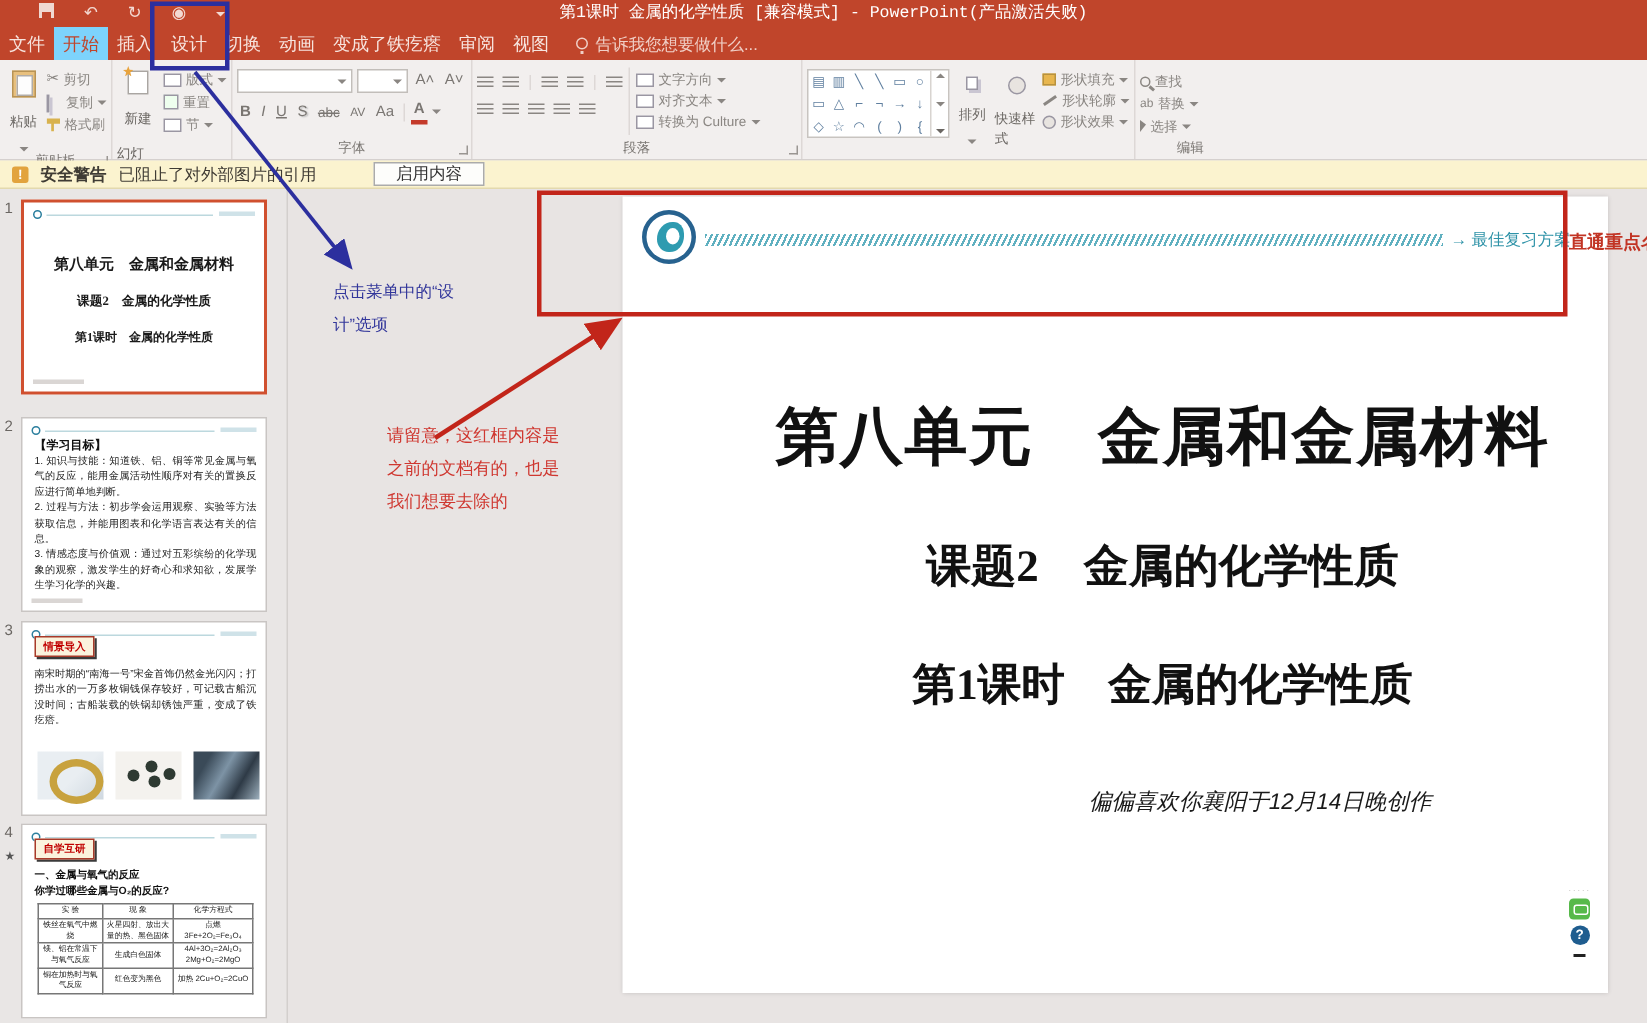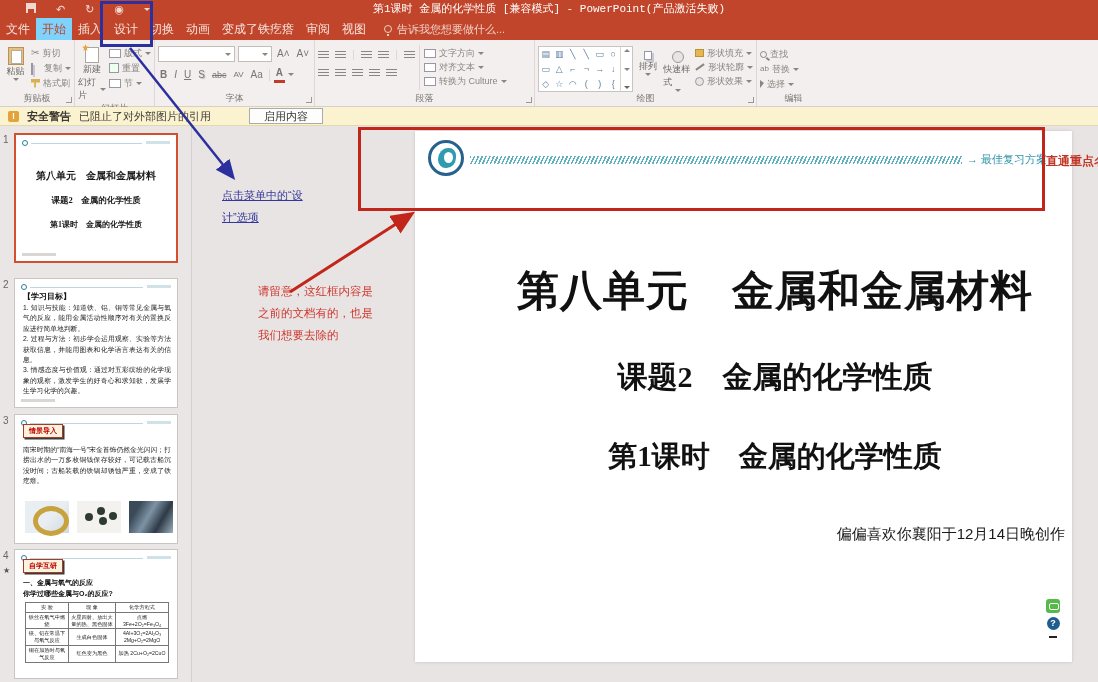--- a/index.html
+++ b/index.html
@@ -22,21 +22,21 @@
   .tellme { display:flex; align-items:center; gap:5px; margin-left:12px; color:#f0cfc6; font-size:11px; }
   .bulb { display:inline-block; width:8px; height:8px; border:1px solid #f0cfc6; border-radius:50%; position:relative; }
   .bulb::after { content:""; position:absolute; left:2px; top:8px; width:2px; height:2px; background:#f0cfc6; }
 
   
   .ribbon { position:absolute; left:0; top:40px; width:1098px; height:67px; background:#f2efee; border-bottom:1px solid #d5d0ce; display:flex; }
   .rgroup { position:relative; border-right:1px solid #ddd8d6; display:flex; flex-direction:column; padding-top:3px; }
   .rg-content { flex:1; display:flex; padding:0 3px; gap:3px; }
   .rg-label { height:14px; font-size:9px; color:#7a7672; text-align:center; line-height:12px; position:relative; }
   .launcher { position:absolute; right:2px; bottom:3px; width:6px; height:6px; border-right:1px solid #9a9692; border-bottom:1px solid #9a9692; }
-  .bigbtn { width:30px; display:flex; flex-direction:column; align-items:center; font-size:9px; color:#6c6864; gap:0; padding-top:4px; }
+  .bigbtn { width:30px; display:flex; flex-direction:column; align-items:center; font-size:9px; color:#6c6864; gap:10px; padding-top:4px; }
   .smallcol { display:flex; flex-direction:column; justify-content:flex-start; gap:3px; padding-top:4px; }
   .smallbtn { display:flex; align-items:center; gap:3px; font-size:9px; color:#8a8682; line-height:12px; white-space:nowrap; }
   .caret { width:0; height:0; border-left:3px solid transparent; border-right:3px solid transparent; border-top:3px solid #8a8682; display:inline-block; }
   .mini { display:inline-block; width:10px; height:10px; position:relative; }
   .icon-clipboard { width:16px; height:18px; background:#e8c07e; border:1px solid #b89355; position:relative; }
   .icon-clipboard::after { content:""; position:absolute; left:2px; top:2px; width:9px; height:12px; background:#fdfdfd; border:1px solid #b0aca8; }
   .icon-scissors { color:#8a8682; font-size:10px; }
   .icon-copy { width:8px; height:9px; border:1px solid #9a96a2; background:#fff; box-shadow:2px 2px 0 #cac6d2; }
   .icon-brush { width:9px; height:9px; background:#d8b24e; clip-path:polygon(0 0,100% 0,100% 45%,55% 45%,55% 100%,35% 100%,35% 45%,0 45%); }
   .icon-newslide { width:14px; height:16px; background:#fff; border:1px solid #aaa6a2; position:relative; }
@@ -102,35 +102,35 @@
 
   
   .slide { position:absolute; left:415px; top:5px; width:657px; height:531px; background:#fff; box-shadow:0 0 3px rgba(0,0,0,.15); }
   .logo { position:absolute; left:13px; top:9px; width:36px; height:36px; border:3px solid #27628f; border-radius:50%; background:#fff; }
   .logo::after { content:""; position:absolute; left:7px; top:5px; width:18px; height:20px; background:#2e9bb0; border-radius:60% 40% 55% 45%; }
   .logo::before { content:""; position:absolute; left:13px; top:9px; width:9px; height:11px; background:#fff; border-radius:50%; z-index:1; }
   .stripes { position:absolute; left:55px; top:25px; width:492px; height:8px; background:repeating-linear-gradient(115deg,#5fb0c0 0 1.5px,transparent 1.5px 3.5px); }
   .banner-link { position:absolute; left:552px; top:21px; font-size:11px; color:#2f93a8; white-space:nowrap; }
   .banner-red { position:absolute; left:631px; top:22px; font-size:12px; font-weight:bold; color:#c23424; white-space:nowrap; }
   .stitle { position:absolute; left:62px; width:596px; text-align:center; font-family:"Liberation Serif","DejaVu Serif",serif; font-weight:bold; color:#111; white-space:nowrap; }
-  .s-author { position:absolute; left:200px; width:450px; top:394px; text-align:right; font-size:15px; color:#1a1a1a; }
+  .s-author { position:absolute; left:200px; width:450px; top:394px; text-align:center; font-size:15px; color:#1a1a1a;font-style:italic; }
   .s-company { position:absolute; left:10px; top:495px; border-bottom:1px solid #e4e2e0; width:640px; padding-bottom:4px; }
   .s-company .cn { font-size:9px; color:#bdbbb9; }
   .s-company .en { font-size:5px; color:#cfcdcb; }
   .qicons { position:absolute; right:10px; top:460px; width:18px; text-align:center; }
   .dots { font-size:6px; color:#c9c7c5; letter-spacing:1px; }
   .icon-msg { width:14px; height:14px; margin:2px auto 4px; background:#57b94a; border-radius:3px; position:relative; }
   .icon-msg::after { content:""; position:absolute; left:3px; top:4px; width:8px; height:5px; border:1.5px solid #fff; border-radius:2px; }
   .icon-help { width:13px; height:13px; margin:0 auto; background:#1f5d8f; border-radius:50%; color:#fff; font-size:9px; font-weight:bold; line-height:13px; }
   .qdash { width:8px; height:2px; background:#222; margin:6px auto 0; }
 
   
   .blue-box { position:absolute; left:100px; top:1px; width:53px; height:46px; border:3px solid #2c2f9e; z-index:60; }
   .red-rect { position:absolute; left:358px; top:127px; width:687px; height:84px; border:3px solid #c2251a; z-index:55; }
-  .blue-note { position:absolute; left:222px; top:184px; z-index:60; color:#33379b; font-size:11px; line-height:22px;text-decoration:underline; }
+  .blue-note { position:absolute; left:222px; top:184px; z-index:60; color:#33379b; font-size:11px; line-height:22px; }
   .red-note { position:absolute; left:258px; top:280px; z-index:60; color:#cf3730; font-size:11.5px; line-height:22px; }
   .overlay { position:absolute; left:0; top:0; width:1098px; height:682px; pointer-events:none; z-index:58; }
 </style>
 </head>
 <body>
 
 <div class="app">
 
   <div class="titlebar">
     <div class="qat">

